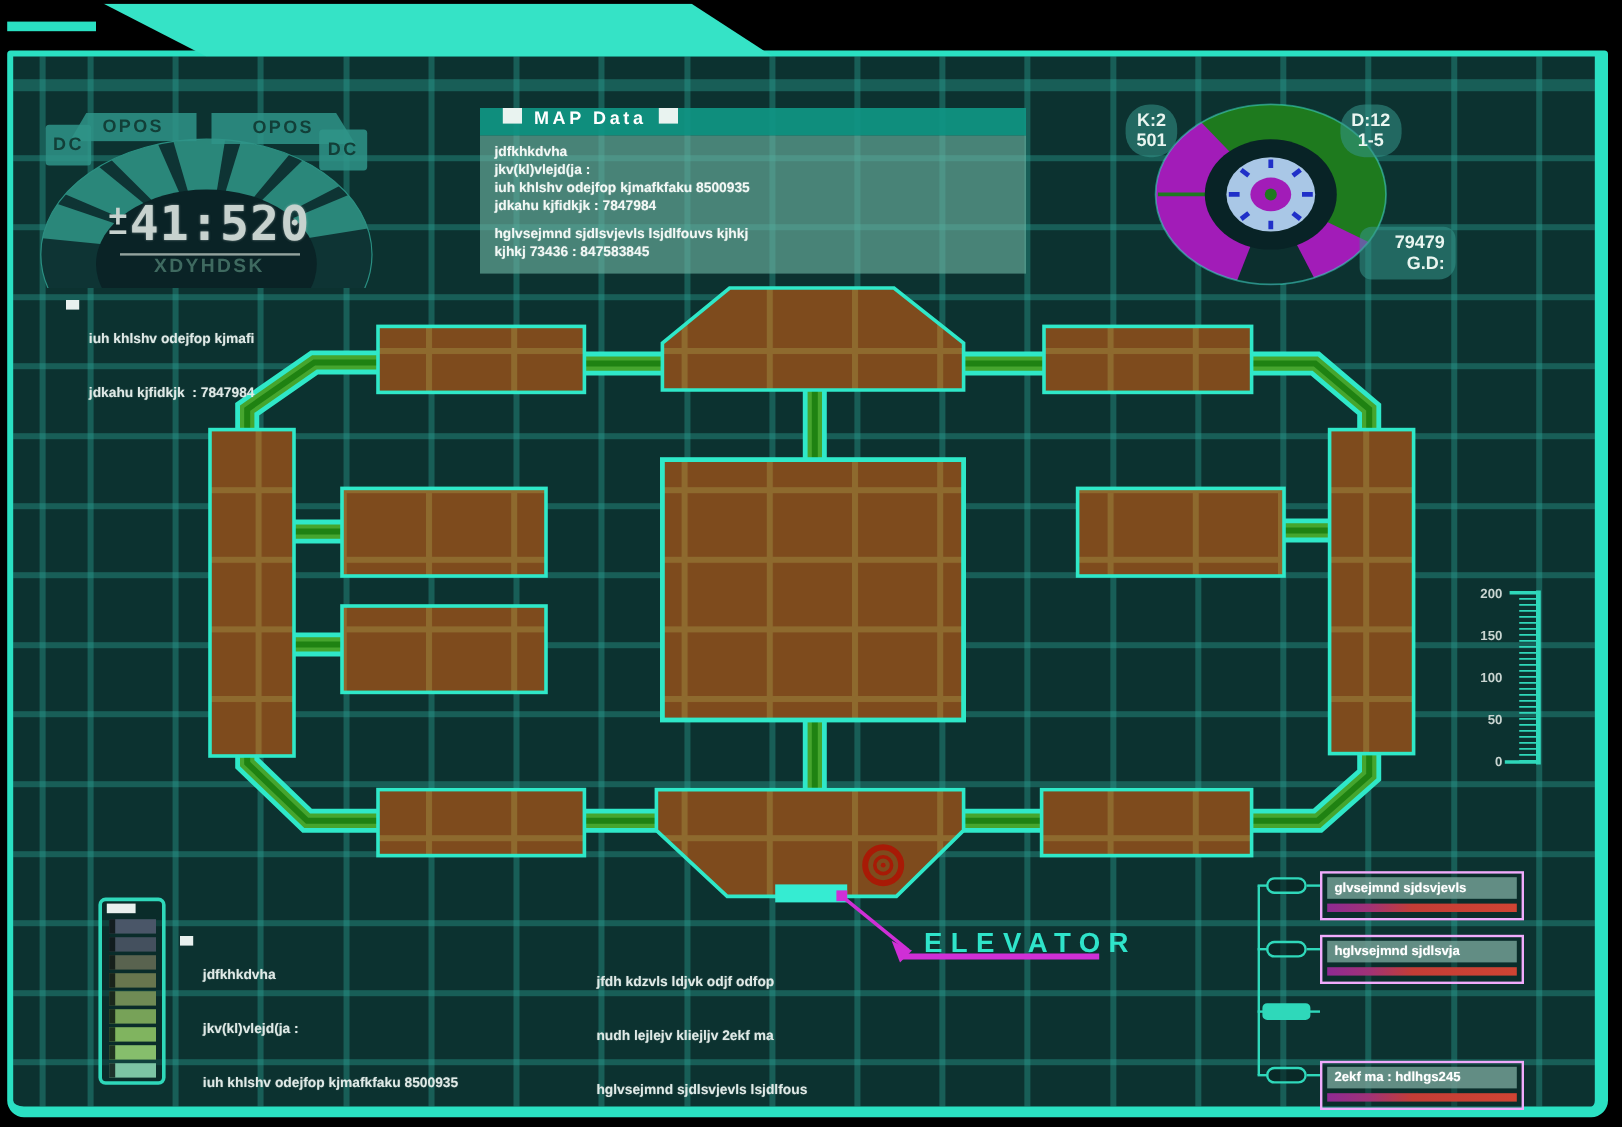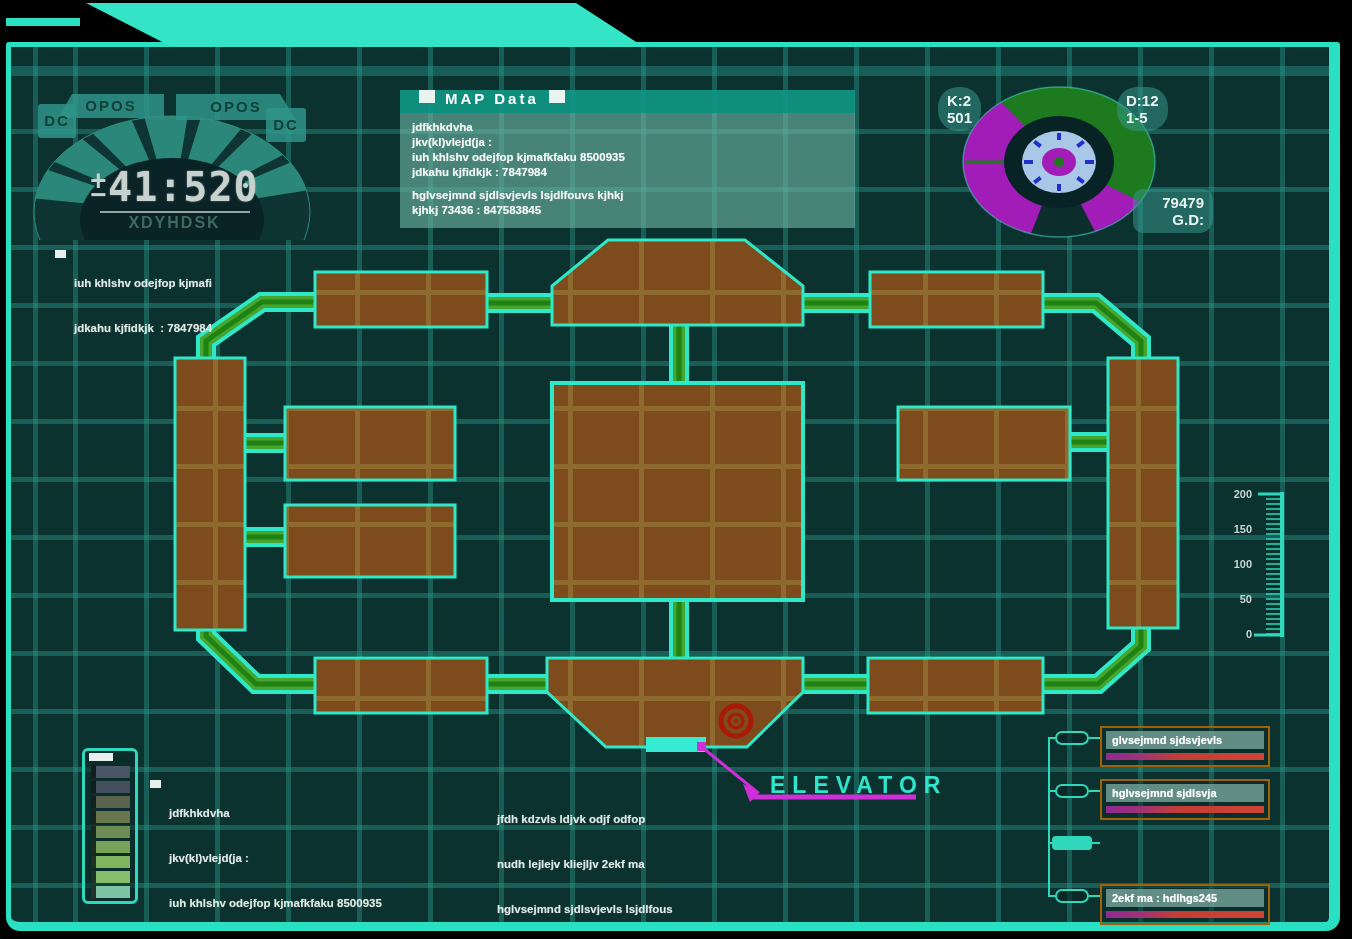--- a/index.html
+++ b/index.html
@@ -52,42 +52,42 @@
   .mapdata-title{height:23px;background:rgba(16,150,132,.92);display:flex;align-items:flex-start;
        padding-left:19px;color:#fff;font-weight:bold;font-size:15px;letter-spacing:3px;}
   .sq-icon{display:inline-block;width:16px;height:13px;background:#e9f3f0;margin:0 10px 0 0;}
   .sq-icon.right{margin:0 0 0 10px;}
   .mapdata-body{background:rgba(110,180,163,.62);padding:7px 12px 10px 12px;color:#f2f8f5;
        font-size:11.5px;font-weight:bold;line-height:15px;text-shadow:0 0 1px rgba(255,255,255,.5);}
   .mapdata-body .gap{height:8px;}
 
   
   .ctag{position:absolute;background:rgba(52,150,138,.55);border-radius:20px;color:#e9f5f0;
-       font-weight:bold;font-size:15px;line-height:17px;padding:5px 9px;text-align:left;}
+       font-weight:bold;font-size:15px;line-height:17px;padding:5px 9px;text-align:center;}
   .ctag.gd{text-align:right;border-radius:10px 10px 14px 10px;}
 
   
   .elevator-label{position:absolute;left:770px;top:772px;color:#2fe4ca;font-weight:bold;
        font-size:23px;letter-spacing:7px;}
 
   
   .cscale{position:absolute;left:82px;top:748px;width:56px;height:156px;box-sizing:border-box;
        border:3px solid #2fd8ba;border-radius:6px;background:rgba(10,40,38,.55);}
   .cscale-tab{position:absolute;left:4px;top:2px;width:24px;height:8px;background:#e8f0ee;}
   .cscale-bars{position:absolute;left:6px;top:15px;right:5px;}
   .scale-bar{height:12px;margin-bottom:3px;border-left:5px solid rgba(5,15,14,.8);}
 
   
   .rlegend-vline{position:absolute;left:1048px;top:738px;width:2px;height:158px;background:#2fd8ba;}
   .stub{position:absolute;height:2px;background:#2fd8ba;}
   .pill{position:absolute;width:34px;height:14px;border:2px solid #2fd8ba;border-radius:9px;
        background:rgba(8,35,33,.6);box-sizing:border-box;}
   .pill.filled{background:#2fd8ba;width:40px;border-radius:4px;}
   .lbox{position:absolute;left:1100px;width:170px;height:41px;box-sizing:border-box;
-       border:2px solid #a16207;background:rgba(10,40,38,.45);}
+       border:2px solid #f0abfc;background:rgba(10,40,38,.45);}
   .lbox-label{margin:3px 4px 0 4px;height:18px;background:rgba(120,165,155,.8);color:#fff;
        font-size:11px;font-weight:bold;line-height:18px;padding-left:6px;white-space:nowrap;
        overflow:hidden;text-shadow:0 0 1px rgba(255,255,255,.6);}
   .lbox-grad{margin:4px 4px 0 4px;height:7px;
        background:linear-gradient(90deg,#8f2a92 0%,#a03277 22%,#c33d36 45%,#cf4433 100%);}
 
   
   .ruler-svg text{fill:#c9d5d1;font-size:11px;font-weight:bold;font-family:"Liberation Sans",sans-serif;}
   .ruler-svg line{stroke:#2fd8ba;}
 

